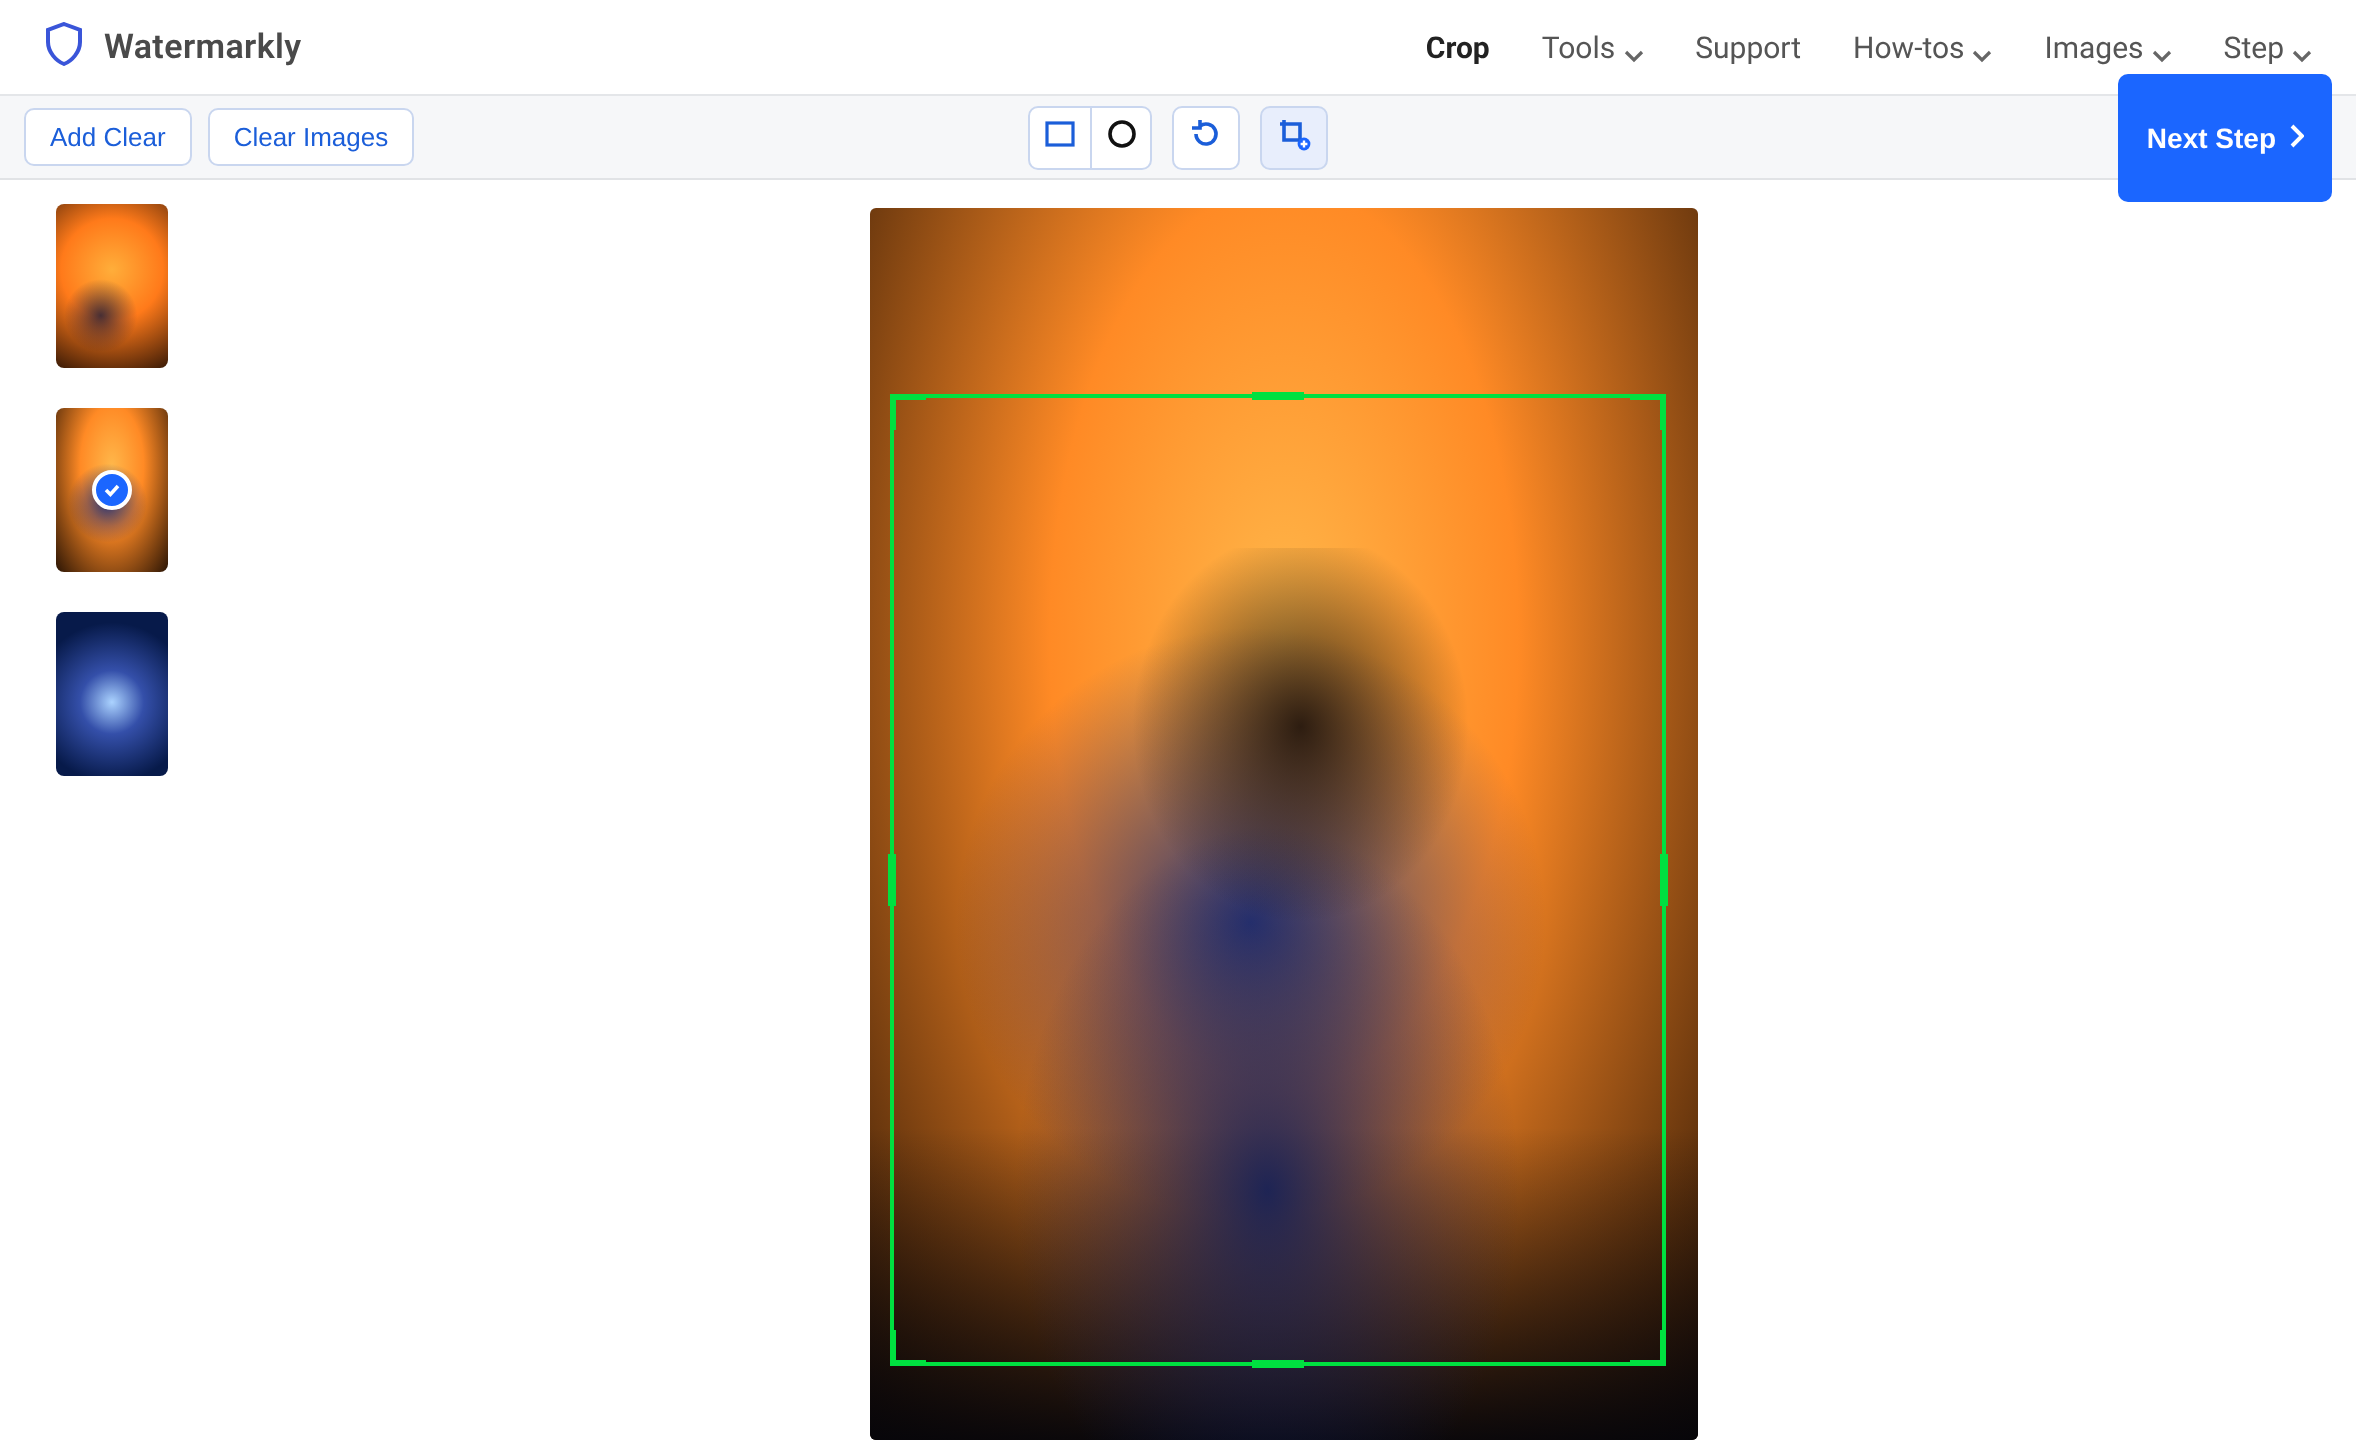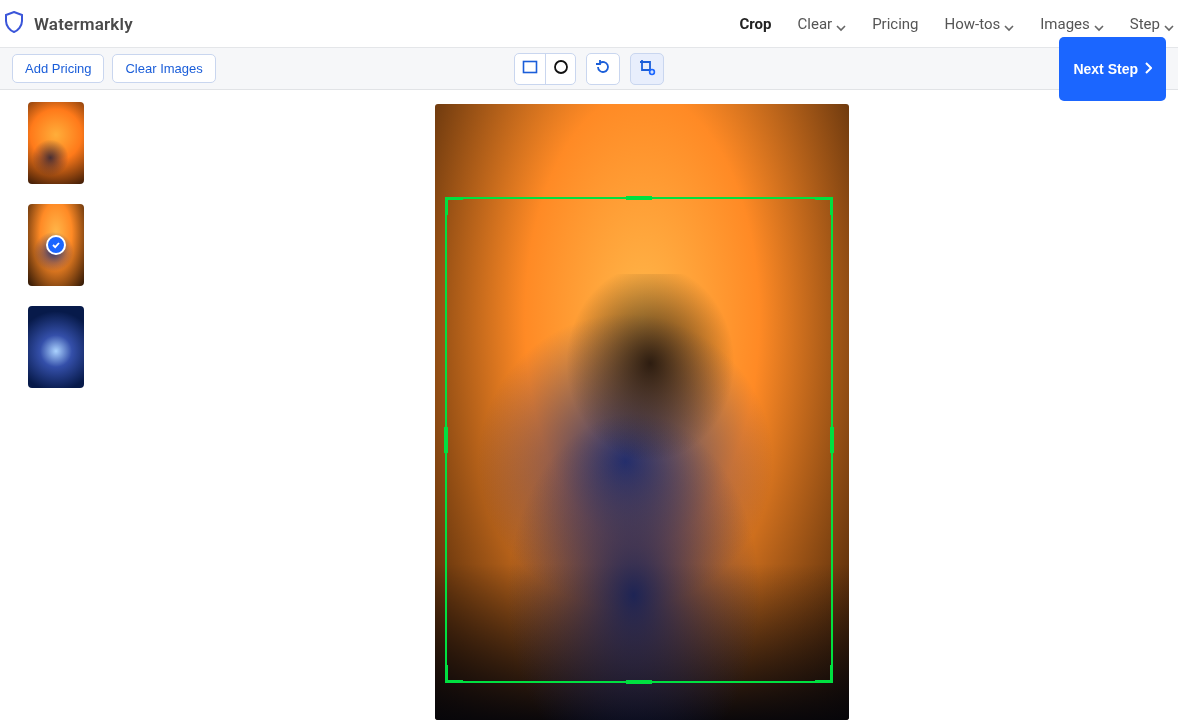--- a/index.html
+++ b/index.html
@@ -1,18 +1,18 @@
 <!DOCTYPE html>
 <html><head>
 <meta charset="utf-8">
 <style>
   * { box-sizing: border-box; margin: 0; padding: 0; }
   body { font-family: -apple-system, BlinkMacSystemFont, "Segoe UI", Roboto, Helvetica, Arial, sans-serif; width:1178px; height:720px; overflow:hidden; background:#fff; color:#333;}
   
-  .header { height:48px; width:100%; display:flex; align-items:center; padding:0 4px; border-bottom:1px solid #e4e6e9; }
+  .header { height:48px; width:100%; display:flex; align-items:center; padding:0 22px; border-bottom:1px solid #e4e6e9; }
   .logo-wrap { display:flex; align-items:center; gap:10px; }
   .brand { font-size:17px; font-weight:600; color:#4a4a4a; letter-spacing:0.2px;}
   .nav { margin-left:auto; display:flex; gap:26px; align-items:center;}
   .nav-item { font-size:15px; color:#555; cursor:pointer; display:flex; align-items:center; gap:4px;}
   .nav-item.active { font-weight:700; color:#222;}
   .chev { width:10px; height:10px; display:inline-block; }
   
   .toolbar { height:42px; width:100%; background:#f6f7f9; border-bottom:1px solid #e1e3e6; position:relative; display:flex; align-items:center; padding:0 12px;}
   .left-tools { display:flex; gap:8px; }
   .btn { border:1px solid #c9d6ef; background:#fff; color:#1b5ed9; font-size:13px; padding:6px 12px; border-radius:5px; cursor:pointer; font-weight:500;}
@@ -75,26 +75,26 @@
     <span>
       <svg width="20" height="22" viewBox="0 0 20 22">
           <path d="M10 1 L18 4 V10 C18 15 14 19.5 10 21 C6 19.5 2 15 2 10 V4 Z" fill="none" stroke="#3a55d9" stroke-width="2"></path>
         </svg>
     </span>
     <span class="brand">Watermarkly</span>
   </div>
   <div class="nav">
     <span class="nav-item active">Crop</span>
     <span class="nav-item">
-      <span>Clear</span>
+      <span>Tools</span>
       <span class="chev"><svg width="10" height="10" viewBox="0 0 10 10">
             <path d="M1 3 L5 7 L9 3" fill="none" stroke="#666" stroke-width="1.6"></path>
           </svg></span>
     </span>
-    <span class="nav-item">Pricing</span>
+    <span class="nav-item">Support</span>
     <span class="nav-item">
       <span>How-tos</span>
       <span class="chev"><svg width="10" height="10" viewBox="0 0 10 10">
             <path d="M1 3 L5 7 L9 3" fill="none" stroke="#666" stroke-width="1.6"></path>
           </svg></span>
     </span>
     <span class="nav-item">
       <span>Images</span>
       <span class="chev"><svg width="10" height="10" viewBox="0 0 10 10">
             <path d="M1 3 L5 7 L9 3" fill="none" stroke="#666" stroke-width="1.6"></path>
@@ -104,21 +104,21 @@
       <span>Step</span>
       <span class="chev"><svg width="10" height="10" viewBox="0 0 10 10">
             <path d="M1 3 L5 7 L9 3" fill="none" stroke="#666" stroke-width="1.6"></path>
           </svg></span>
     </span>
   </div>
 </div>
 
 <div class="toolbar">
   <div class="left-tools">
-    <button class="btn">Add Pricing</button>
+    <button class="btn">Add Clear</button>
     <button class="btn">Clear Images</button>
   </div>
 
   <div class="center-tools">
     <div class="shape-group">
       <div class="shape-btn">
         <span><svg width="16" height="14" viewBox="0 0 16 14">
               <rect x="1.5" y="1.5" width="13" height="11" fill="none" stroke="#1b5ed9" stroke-width="1.6"></rect>
             </svg></span>
       </div>

